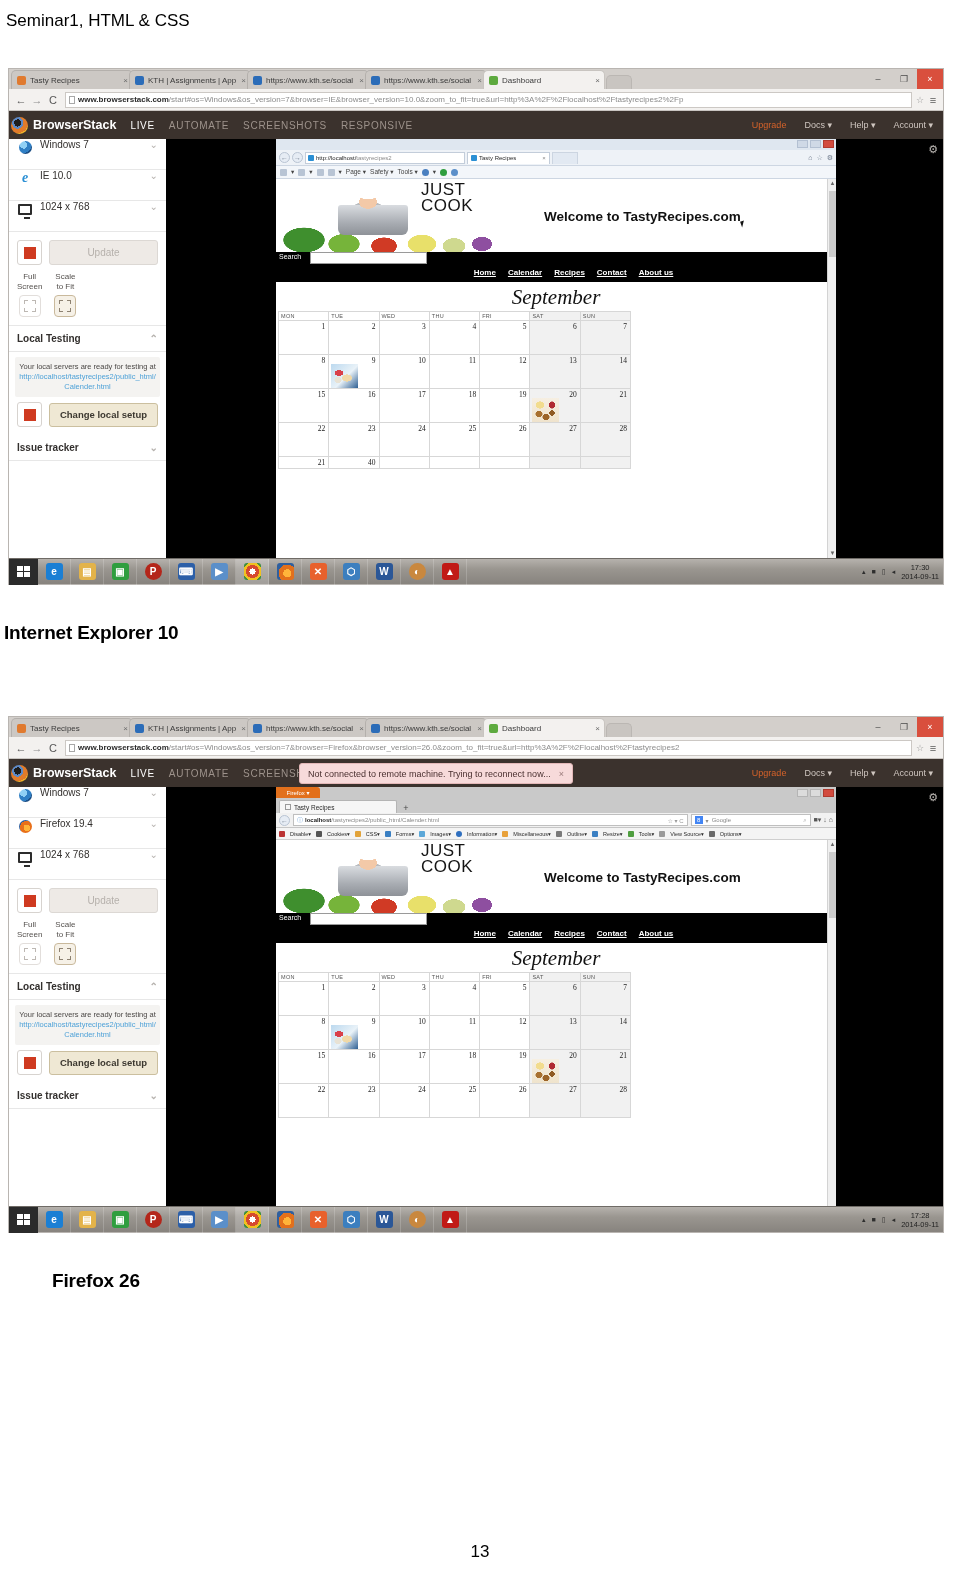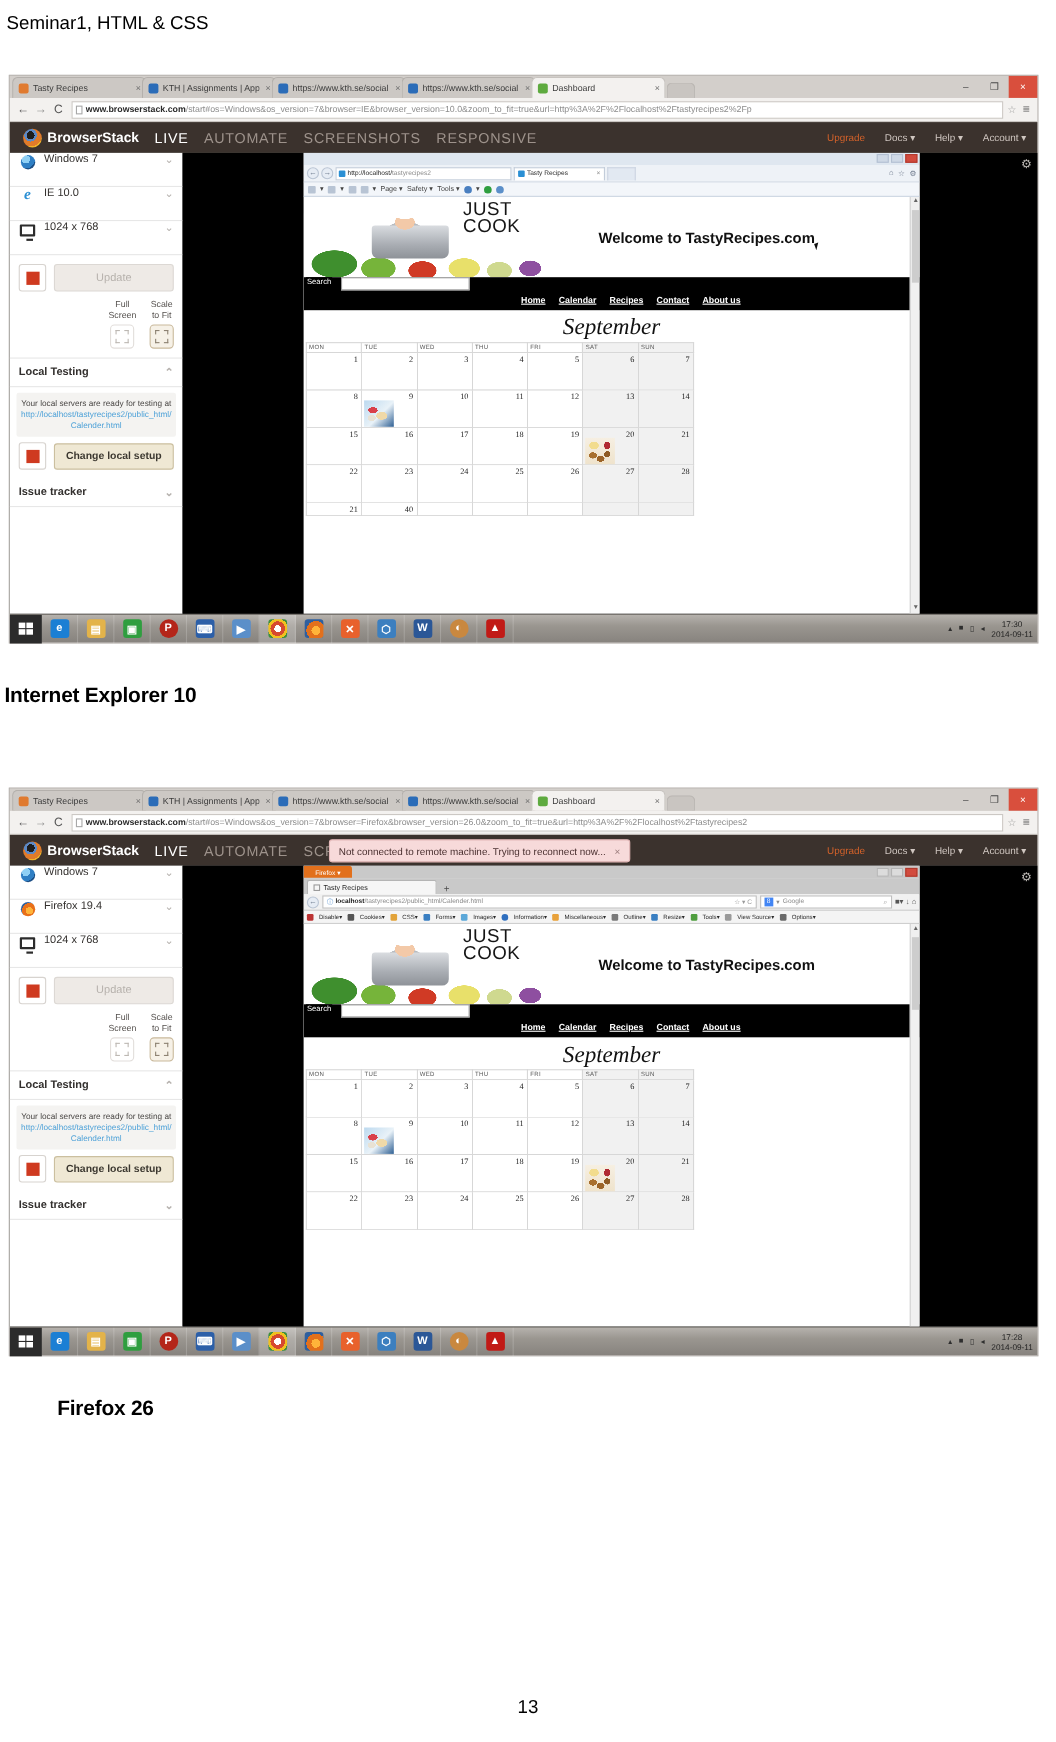--- a/index.html
+++ b/index.html
@@ -78,30 +78,30 @@
     margin-right:3px; flex:none;
   }
   .urlbox b { color:#2b2b2b; font-weight:bold; }
   .urlbox .url-rest { color:#8c8c8c; }
   .star { font-size:9px; color:#9a9a9a; flex:none; margin-right:3px; }
   .hamb { font-size:11px; color:#5a5a5a; flex:none; width:12px; text-align:center;}
 
   
   .bs-header {
     height:28px; background:#3b322d; display:flex; align-items:center;
-    padding:0 12px; position:relative;
+    padding:0 2px; position:relative;
   }
   .bs-logo-mark {
     width:17px; height:17px; border-radius:50%;
     background:radial-gradient(circle at 40% 35%, #1d1d1d 0 24%, #5e89c4 24% 38%, #e07b2a 38% 68%, #f0b429 68% 100%);
     margin-right:5px; flex:none;
   }
   .bs-logo-text { color:#fff; font-weight:bold; font-size:12.5px; margin-right:14px; }
   .bs-nav { display:flex; align-items:center; gap:14px; }
-  .bs-nav a { font-size:13px; color:#9d928b; letter-spacing:0.7px; text-decoration:none;text-align:right; }
+  .bs-nav a { font-size:10px; color:#9d928b; letter-spacing:0.7px; text-decoration:none;text-align:right; }
   .bs-nav a.active { color:#ffffff; }
   .bs-right { position:absolute; right:10px; display:flex; align-items:center; gap:18px; }
   .bs-right a { font-size:9px; color:#cfc6c0; text-decoration:none; }
   .bs-right a.upgrade { color:#d4622a; }
 
   .bs-body { display:flex; position:relative; background:#000; }
   .bs-sidebar { width:157px; background:#fff; flex:none; }
 
   .sb-row {
     height:31px; display:flex; padding:0 8px;
@@ -134,21 +134,21 @@
   .stop-btn {
     width:25px; height:25px; border:1px solid #d7d3cf; border-radius:3px; background:#fff;
     display:flex; align-items:center; justify-content:center; flex:none;
   }
   .stop-btn i { width:12px; height:12px; background:#cf3a20; display:block; }
   .update-btn {
     flex:1; height:25px; border:1px solid #dcd8d4; border-radius:3px;
     background:#eeeae6; color:#b6b1ac; font-size:10px;
     display:flex; align-items:center; justify-content:center;
   }
-  .scale-row { display:flex; justify-content:flex-end; gap:12px; margin-top:7px; }
+  .scale-row { display:flex; justify-content:flex-start; gap:12px; margin-top:7px; }
   .scale-item { text-align:center; }
   .scale-item .slabel { font-size:8px; color:#55514e; line-height:1.25; }
   .sqbtn {
     width:22px; height:22px; border-radius:4px; margin:3px auto 0;
     display:flex; align-items:center; justify-content:center;
   }
   .sqbtn.plain { border:1px solid #e2dedb; }
   .sqbtn.sel { border:1px solid #c9b99c; background:#f6f1e7; }
   .sqglyph { width:12px; height:12px; position:relative; }
   .sqglyph span { position:absolute; width:4px; height:4px; }

